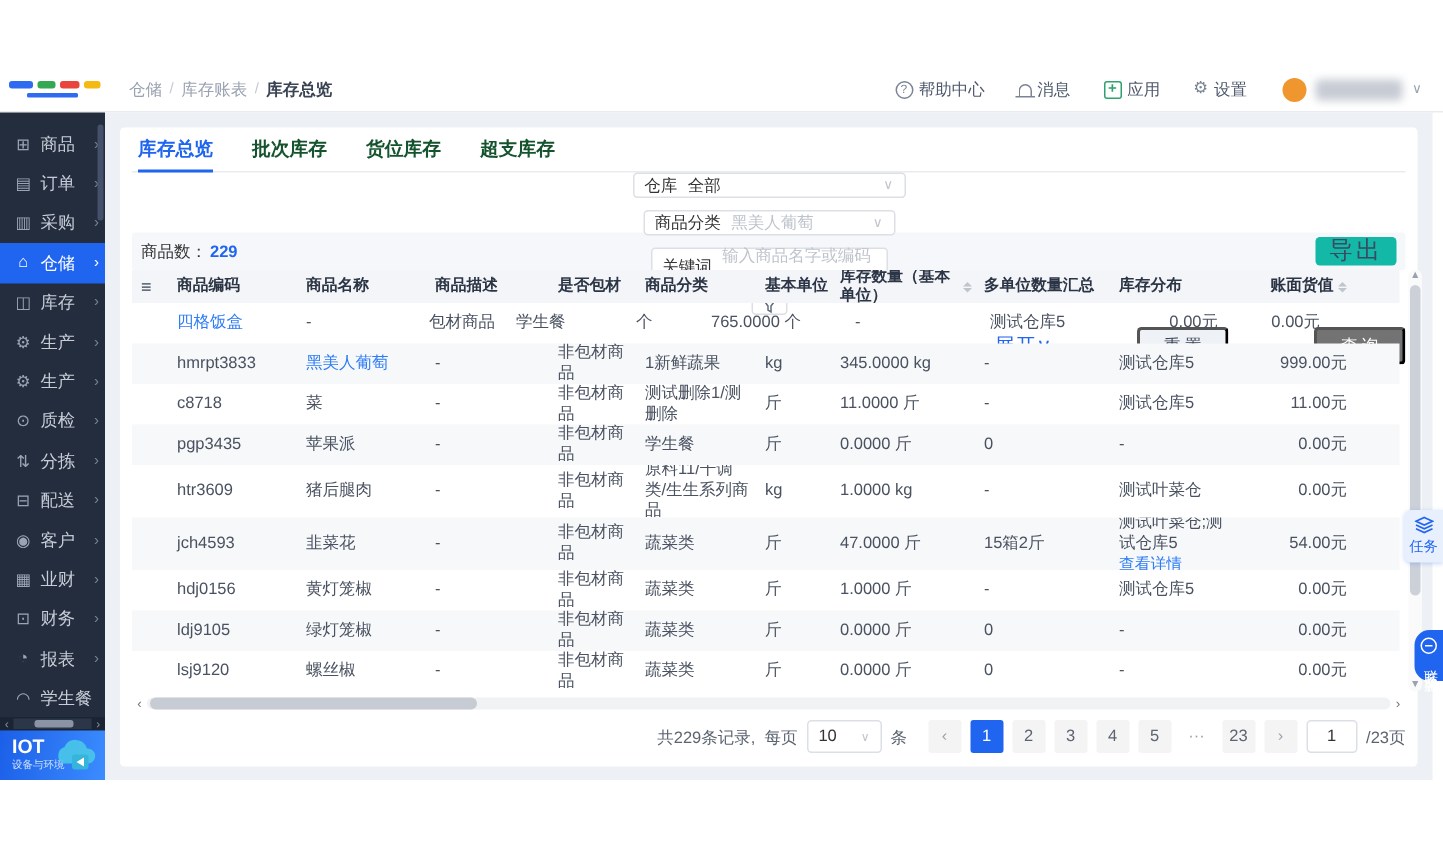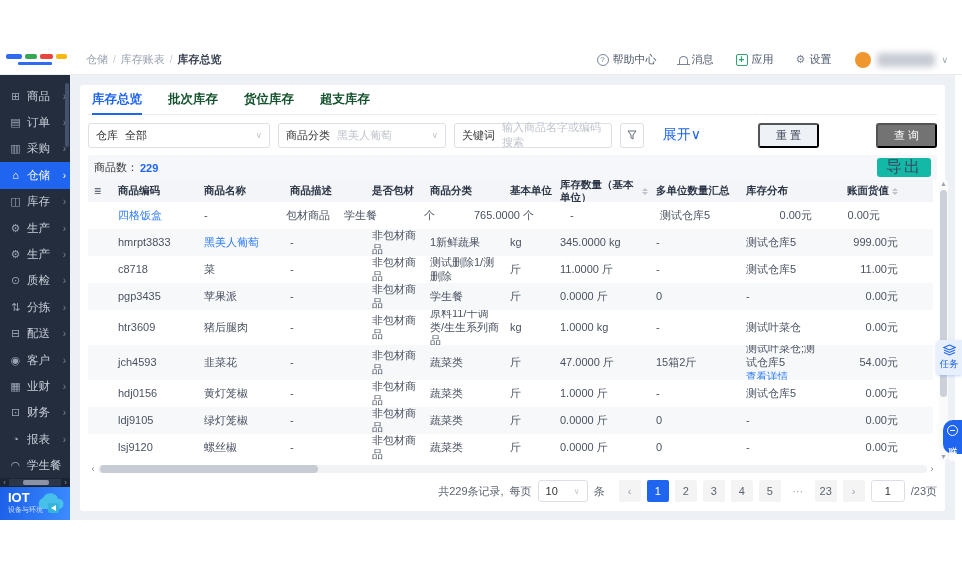--- a/index.html
+++ b/index.html
@@ -52,21 +52,21 @@
   .content { flex:1; background:#edf0f4; padding:10px 10px 0 10px; margin-right:7px; position:relative; }
   .card { background:#fff; border-radius:3px; height:426px; padding:0 8px; position:relative; }
 
   
   .tabs { display:flex; gap:26px; height:30px; border-bottom:1px solid #e9ebef; padding-left:4px; }
   .tab { font-size:12.5px; color:#14532d; display:flex; align-items:center; position:relative; cursor:pointer; font-weight:bold; }
   .tab.active { color:#2065f0; }
   .tab.active::after { content:""; position:absolute; left:0; right:0; bottom:-1px; height:2px; background:#2065f0; }
 
   
-  .filters { display:flex; align-items:center; gap:8px; height:40px; }
+  .filters { display:flex; align-items:center; gap:8px; height:40px;flex-direction:column; }
   .f-box { display:flex; align-items:center; border:1px solid #dcdfe6; border-radius:3px; height:25px; background:#fff; font-size:11px; padding:0 7px; }
   .f-box .f-label { color:#333; margin-right:7px; white-space:nowrap; }
   .f-box .f-value { color:#333; }
   .f-box .f-placeholder { color:#bfc4cc; }
   .f-caret { margin-left:auto; color:#c0c4cc; font-size:9px; padding-left:8px; }
   .w-wh { width:182px; } .w-cat { width:168px; } .w-kw { width:158px; }
   .funnel-btn { width:24px; height:25px; border:1px solid #dcdfe6; border-radius:3px; display:flex; align-items:center; justify-content:center; background:#fff; cursor:pointer; }
   .f-right { margin-left:auto; display:flex; align-items:center; gap:10px; }
   .expand-link { color:#2065f0; font-size:14px; cursor:pointer; white-space:nowrap; }
   .btn { height:25px; border-radius:3px; font-size:11px; display:inline-flex; align-items:center; justify-content:center; padding:0 13px; cursor:pointer; letter-spacing:3px; text-indent:3px;margin-left:47px; }

